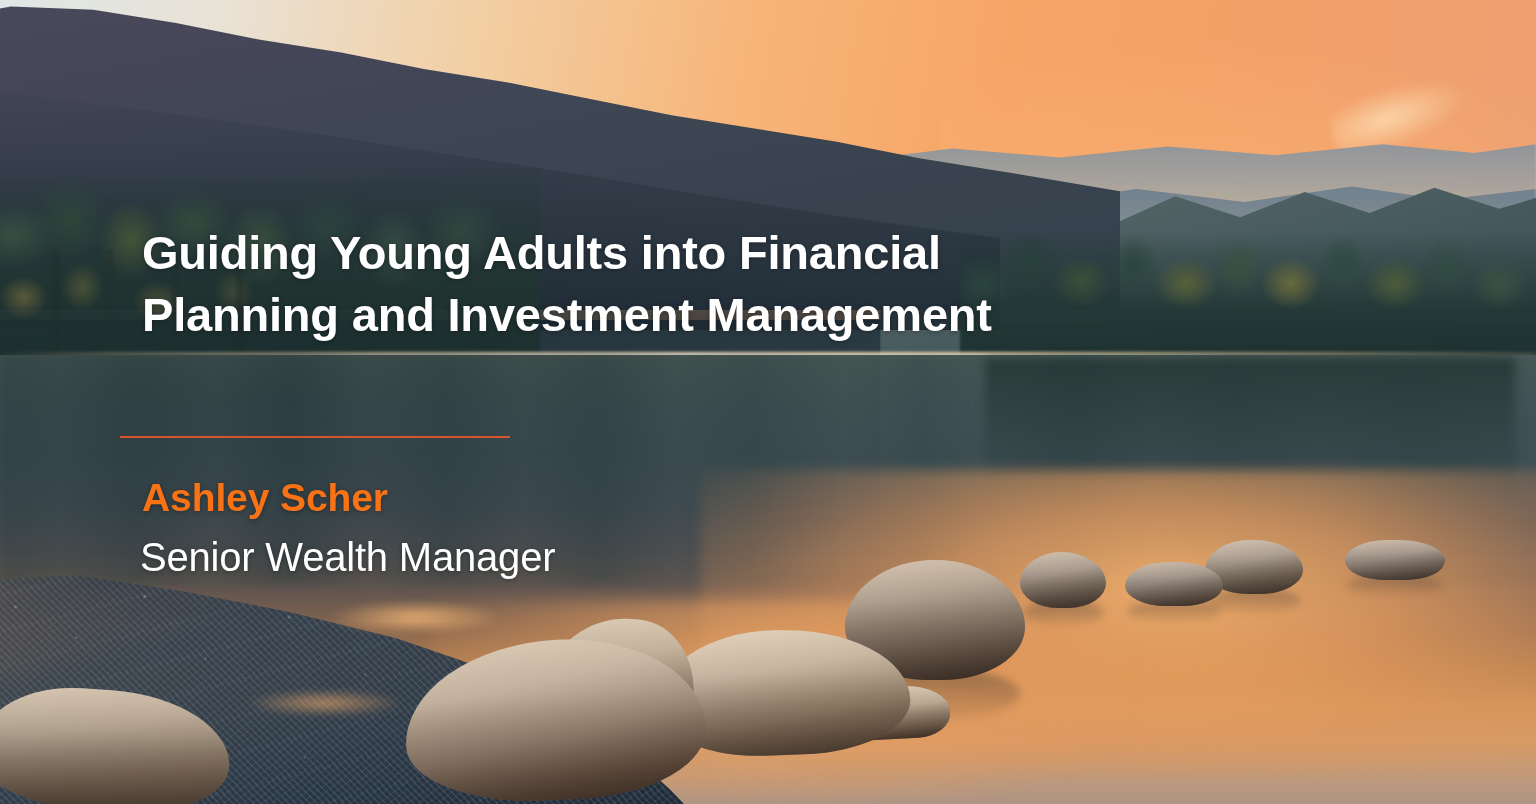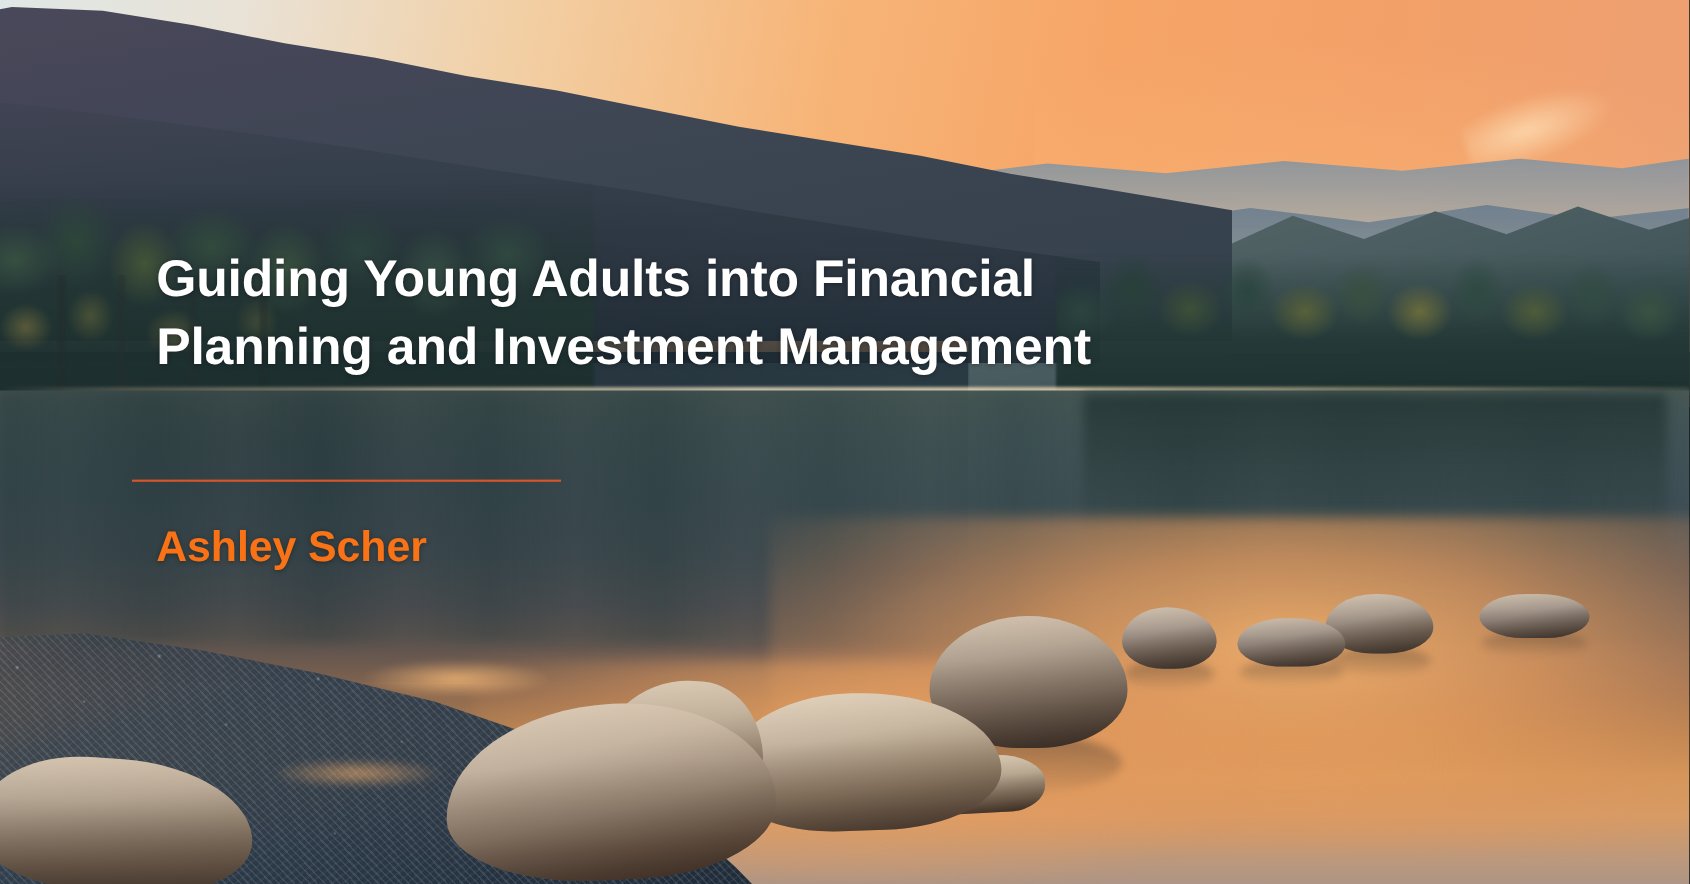--- a/index.html
+++ b/index.html
@@ -500,15 +500,16 @@
     <div class="text-scrim"></div>
   </div>
 
   <div class="content">
     <h1 class="title">Guiding Young Adults into Financial Planning and Investment Management</h1>
 
     <div class="divider"></div>
 
     <div class="presenter-name">Ashley Scher</div>
 
+    <div class="presenter-role">Senior Wealth Manager</div>
   </div>
 
 </div>
 
 </body></html>

